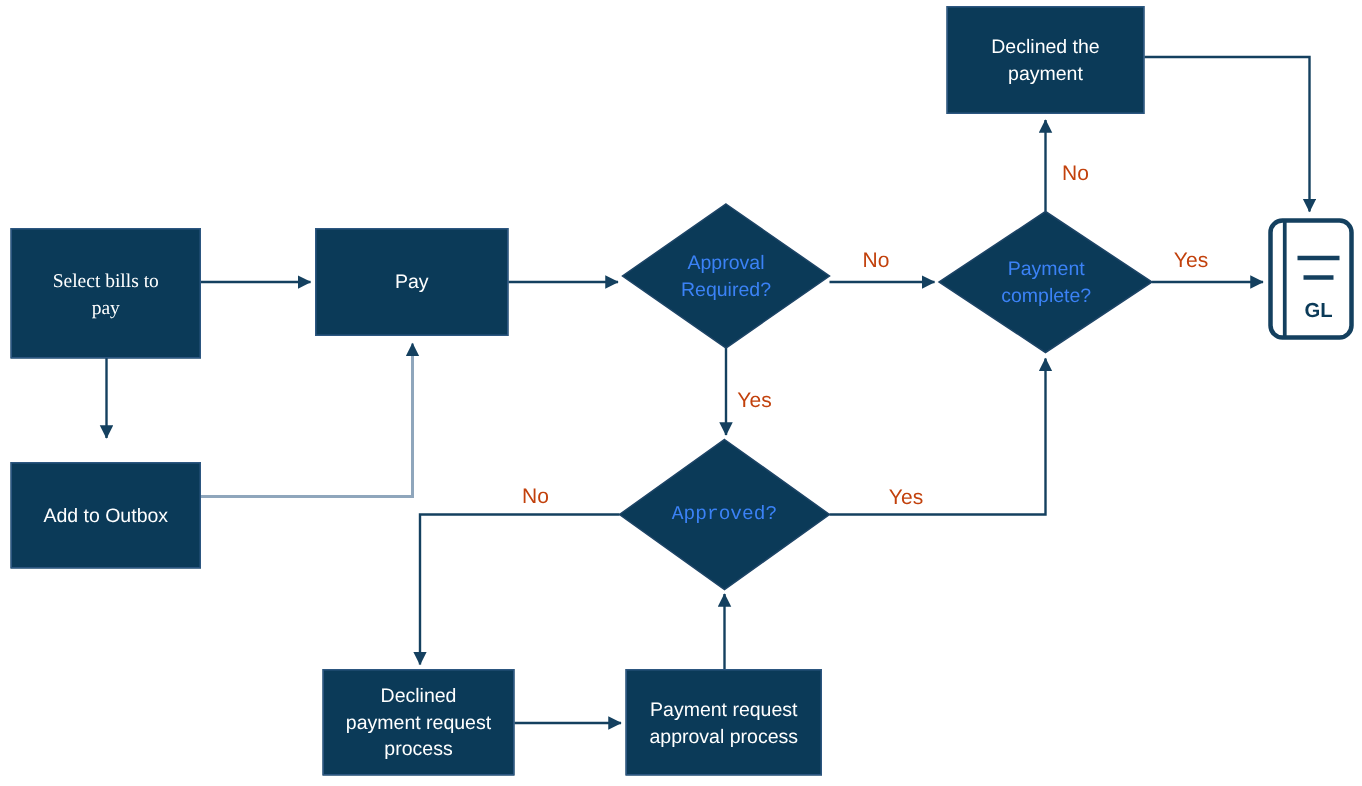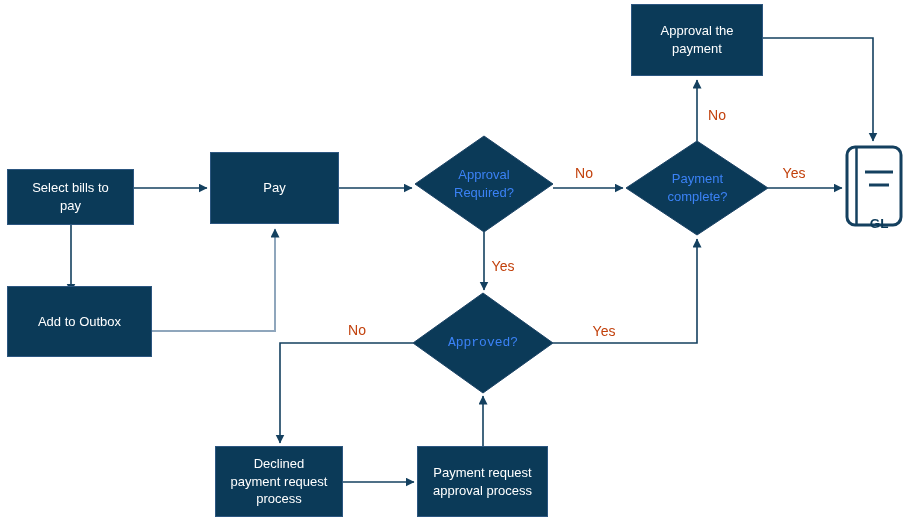--- a/index.html
+++ b/index.html
@@ -66,21 +66,20 @@
     color: #c2410c;
     font-size: 14px;
     white-space: nowrap;
   }
   .gl-label {
     position: absolute;
     transform: translate(-50%, -50%);
     color: #0B3A58;
     font-size: 13.5px;
     font-weight: bold;
-    margin-top: 16px;
   }
 </style>
 </head>
 <body>
 
 <div class="canvas">
 
   <svg class="edges-svg" viewBox="0 0 908 524">
     <defs>
       <marker id="arrowhead" markerUnits="userSpaceOnUse" markerWidth="10" markerHeight="10" refX="8.5" refY="4.5" orient="auto">
@@ -107,28 +106,28 @@
     <polygon class="shape-diamond" points="483,293 553,343 483,393 413,343"></polygon>
 
     <g>
       <rect class="gl-shape" x="847" y="147" width="54" height="78" rx="8" stroke-width="3"></rect>
       <line x1="856.5" y1="148" x2="856.5" y2="224" stroke="#14405F" stroke-width="2.5"></line>
       <line x1="865" y1="172" x2="893" y2="172" stroke="#14405F" stroke-width="3"></line>
       <line x1="869" y1="185" x2="889" y2="185" stroke="#14405F" stroke-width="3"></line>
     </g>
   </svg>
 
-  <div class="node" style="left:7px; top:169px; width:127px; height:56px;">Select bills to
+  <div class="node" style="left:7px; top:152px; width:127px; height:87px;font-family:Liberation Serif, serif;">Select bills to
 pay</div>
 
   <div class="node" style="left:210px; top:152px; width:129px; height:72px;">Pay</div>
 
-  <div class="node" style="left:7px; top:286px; width:145px; height:71px;">Add to Outbox</div>
+  <div class="node" style="left:7px; top:308px; width:127px; height:71px;">Add to Outbox</div>
 
-  <div class="node" style="left:631px; top:4px; width:132px; height:72px;">Approval the
+  <div class="node" style="left:631px; top:4px; width:132px; height:72px;">Declined the
 payment</div>
 
   <div class="node" style="left:215px; top:446px; width:128px; height:71px;">Declined
 payment request
 process</div>
 
   <div class="node" style="left:417px; top:446px; width:131px; height:71px;">Payment request
 approval process</div>
 
   <div class="diamond-label" style="left:414px; top:136px; width:140px; height:96px;">Approval

